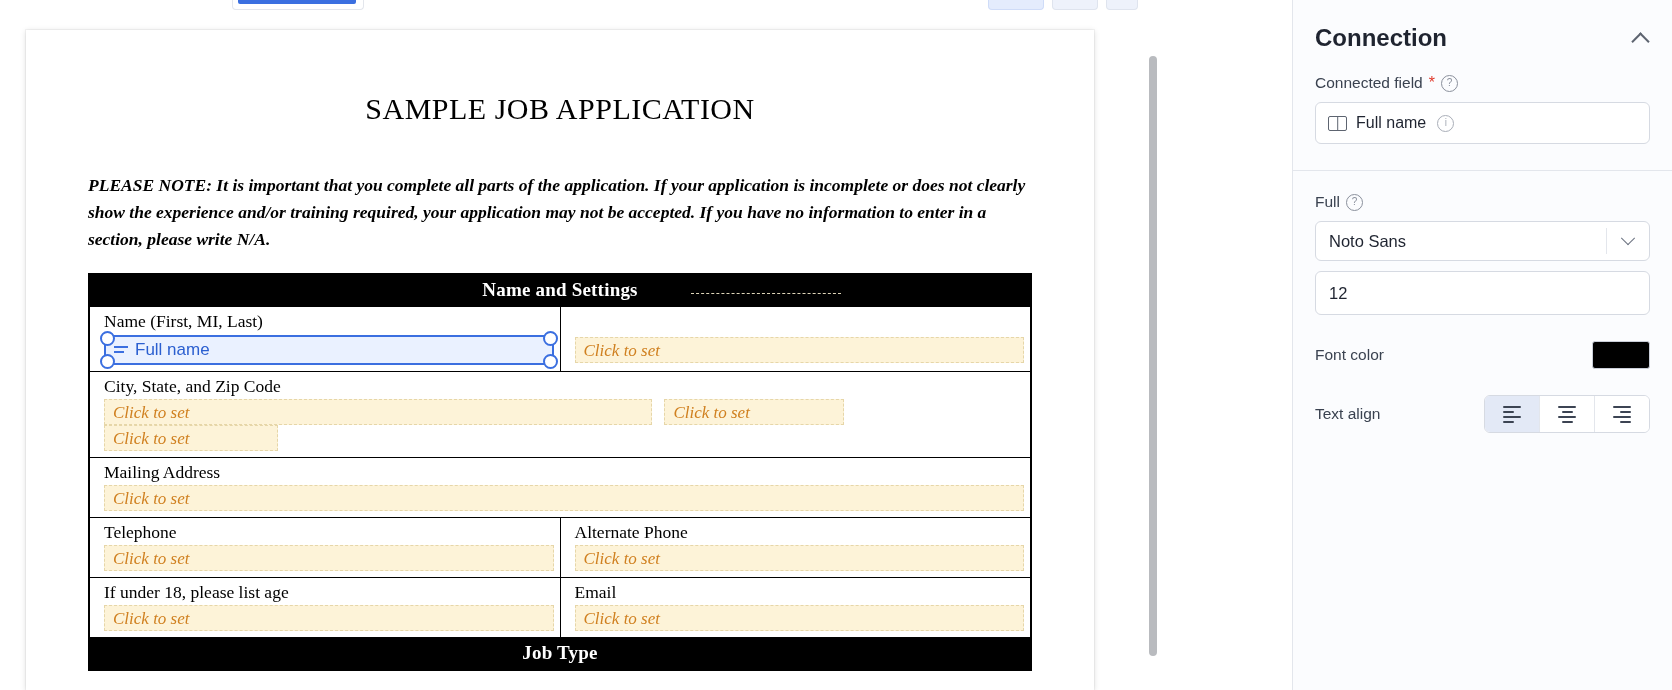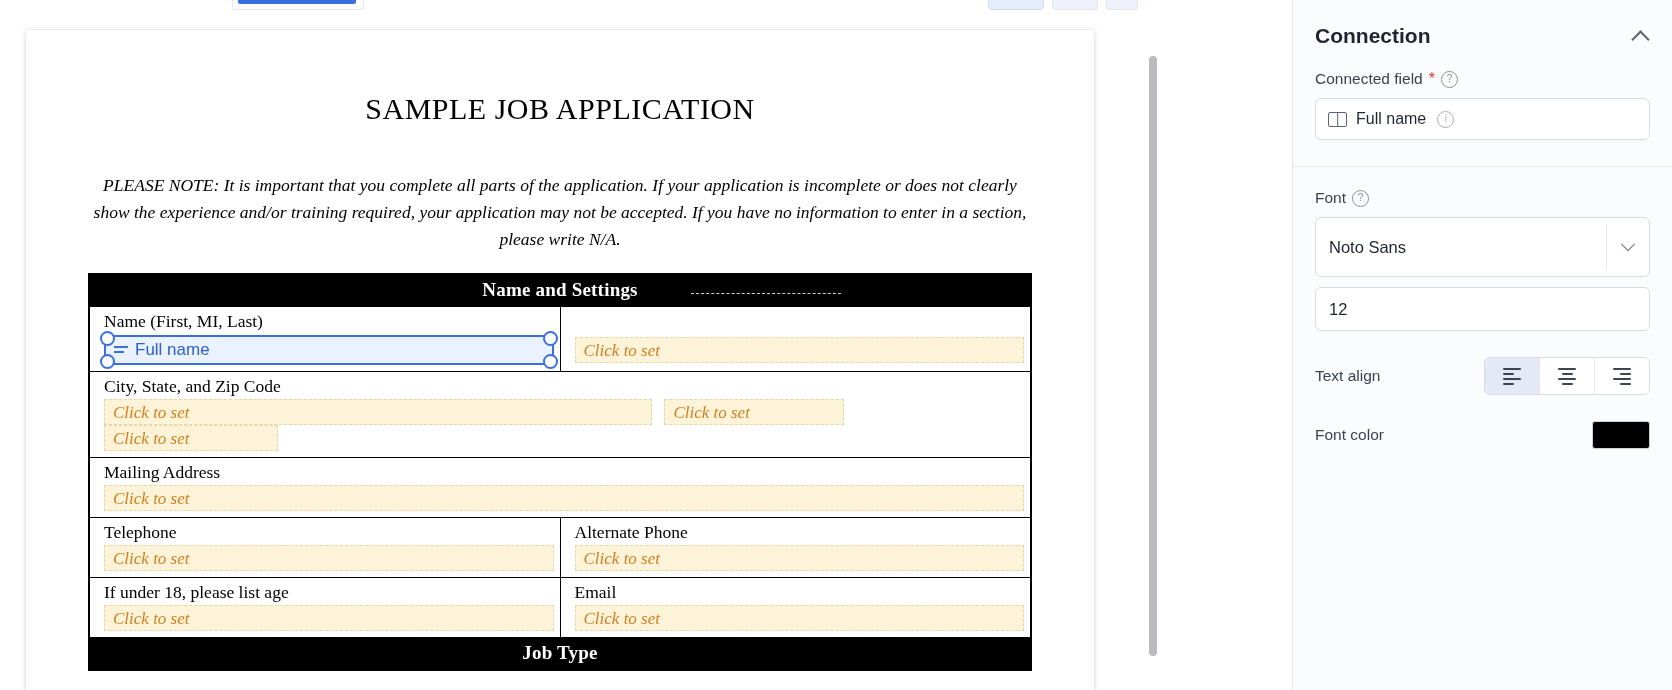--- a/index.html
+++ b/index.html
@@ -89,25 +89,25 @@
     font-family: "Liberation Serif", serif;
     font-size: 30px;
     letter-spacing: 0.5px;
     margin: 62px 0 0 0;
     font-weight: 400;
   }
 
   .doc-note {
     margin: 46px 44px 0 44px;
     font-family: "Liberation Serif", serif;
-    font-weight: normal;
+    font-weight: bold;
     font-style: italic;
     font-size: 17.5px;
     line-height: 1.55;
-    text-align: center;
+    text-align: left;
   }
 
   
   .form-table {
     margin: 20px 44px 0 44px;
     border: 2px solid #000;
     border-collapse: collapse;
     width: calc(100% - 88px);
   }
   .section-head {
@@ -246,21 +246,21 @@
     font-family: "Liberation Sans", sans-serif;
   }
   .panel-section { padding: 0 22px; }
   .section-title-row {
     display: flex;
     align-items: center;
     justify-content: space-between;
     padding-top: 24px;
   }
   .section-title {
-    font-size: 21px;
+    font-size: 24px;
     font-weight: bold;
     color: #1f2430;
   }
   .chev {
     width: 18px; height: 18px;
     position: relative;
     cursor: pointer;
     flex: 0 0 auto;
   }
   .chev::before {
@@ -332,21 +332,21 @@
     text-align: center;
     margin-left: 2px;
   }
   .divider {
     height: 1px;
     background: #e3e6ec;
     margin: 26px 0 0 0;
   }
   .select {
     margin-top: 10px;
-    height: 60px;
+    height: 40px;
     border: 1px solid #d6dae2;
     border-radius: 6px;
     background: #ffffff;
     display: flex;
     align-items: center;
     box-sizing: border-box;
     cursor: pointer;
   }
   .select .val {
     flex: 1;
@@ -549,38 +549,43 @@
         <span>Full name</span>
         <span class="info-dot">i</span>
       </div>
     </div>
 
     <div class="divider"></div>
 
     <div class="panel-section">
 
       <div class="field-label">
-        <span>Font</span>
+        <span>Full</span>
         <span class="help-icon">?</span>
       </div>
 
       <div class="select">
         <span class="val">Noto Sans</span>
         <span class="sep"></span>
         <span class="arrow">
             <i></i>
           </span>
       </div>
 
 
       <div class="input-box">
         <span>12</span>
       </div>
 
       <div class="row-inline">
+        <span class="lbl">Font color</span>
+        <span class="color-swatch" style="background: rgb(0, 0, 0);"></span>
+      </div>
+
+      <div class="row-inline">
         <span class="lbl">Text align</span>
         <span class="align-group">
           <span class="align-btn align-left active">
             <span class="bars">
                 <b></b>
                 <b></b>
                 <b></b>
                 <b></b>
               </span>
           </span>
@@ -595,21 +600,16 @@
           <span class="align-btn align-right">
             <span class="bars">
                 <b></b>
                 <b></b>
                 <b></b>
                 <b></b>
               </span>
           </span>
         </span>
       </div>
-
-      <div class="row-inline">
-        <span class="lbl">Font color</span>
-        <span class="color-swatch" style="background: rgb(0, 0, 0);"></span>
-      </div>
     </div>
 
   </div>
 </div>
 
 </body></html>

